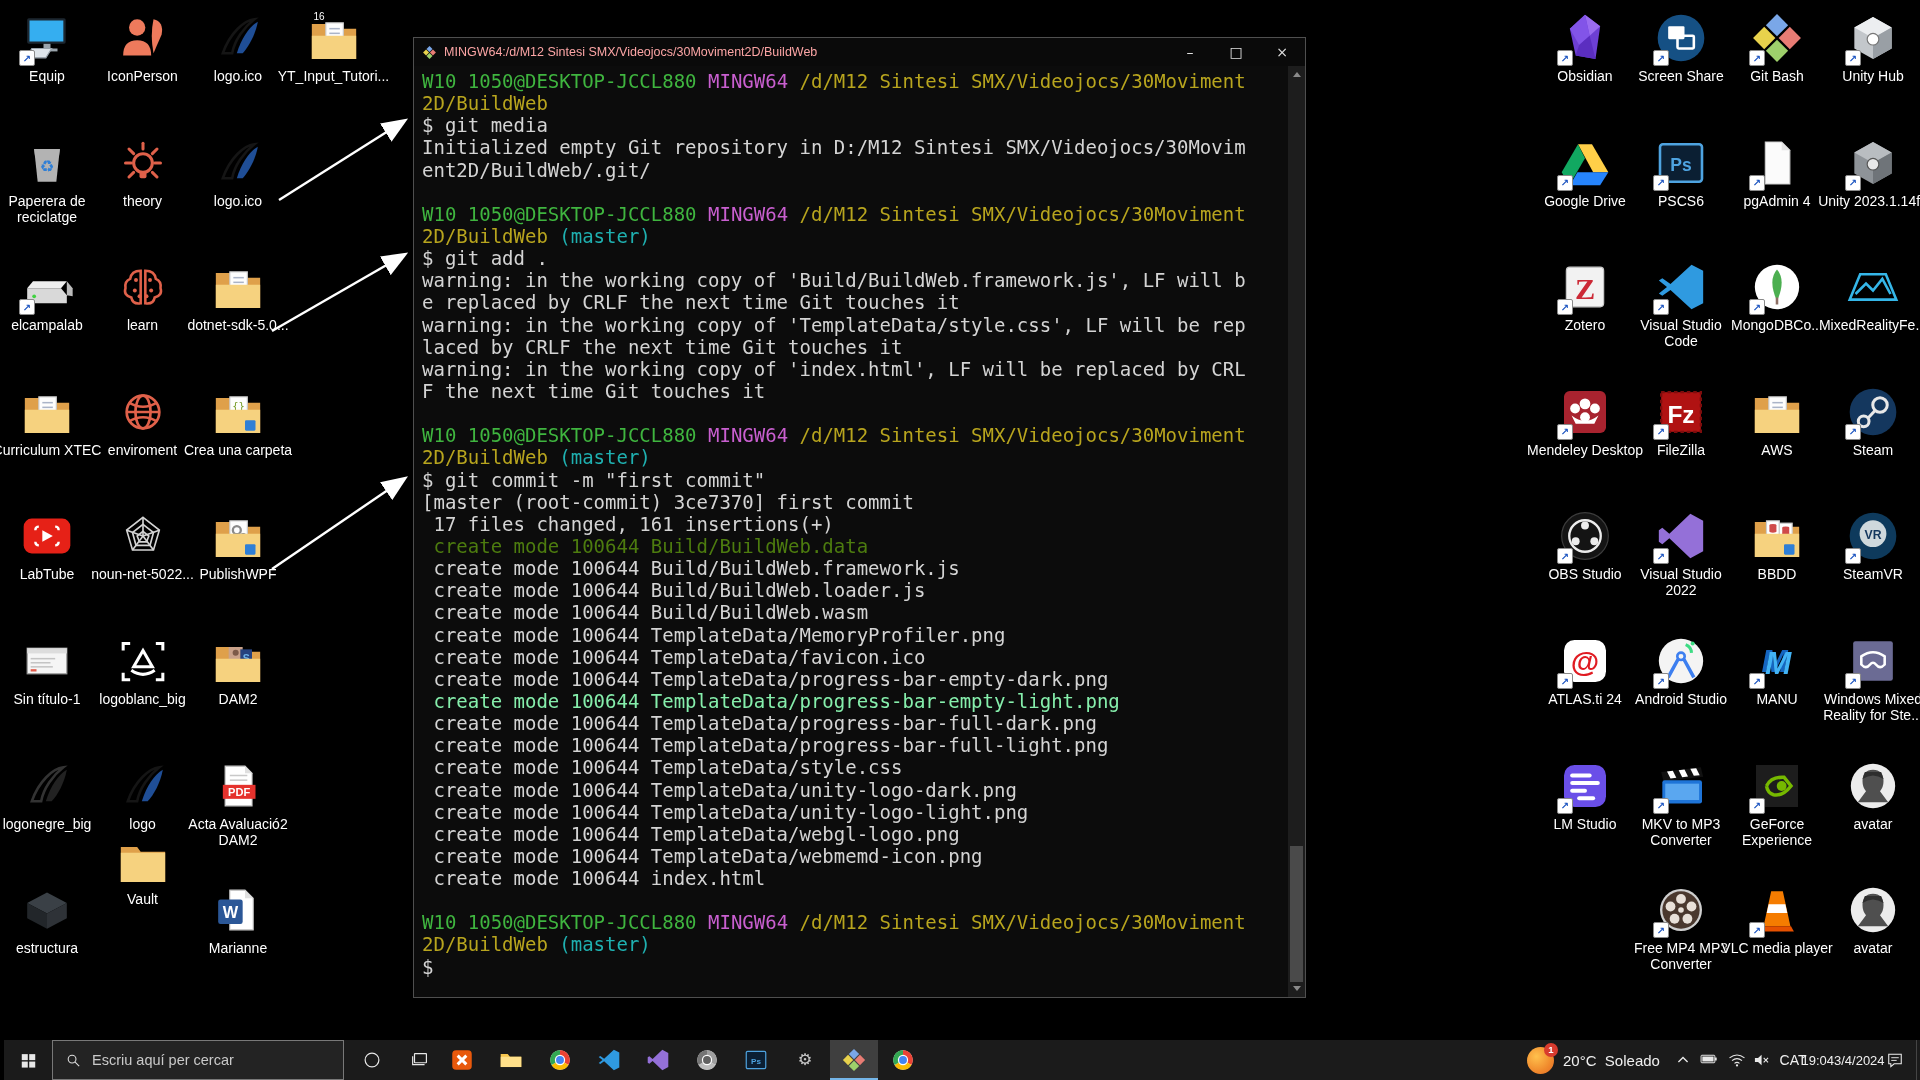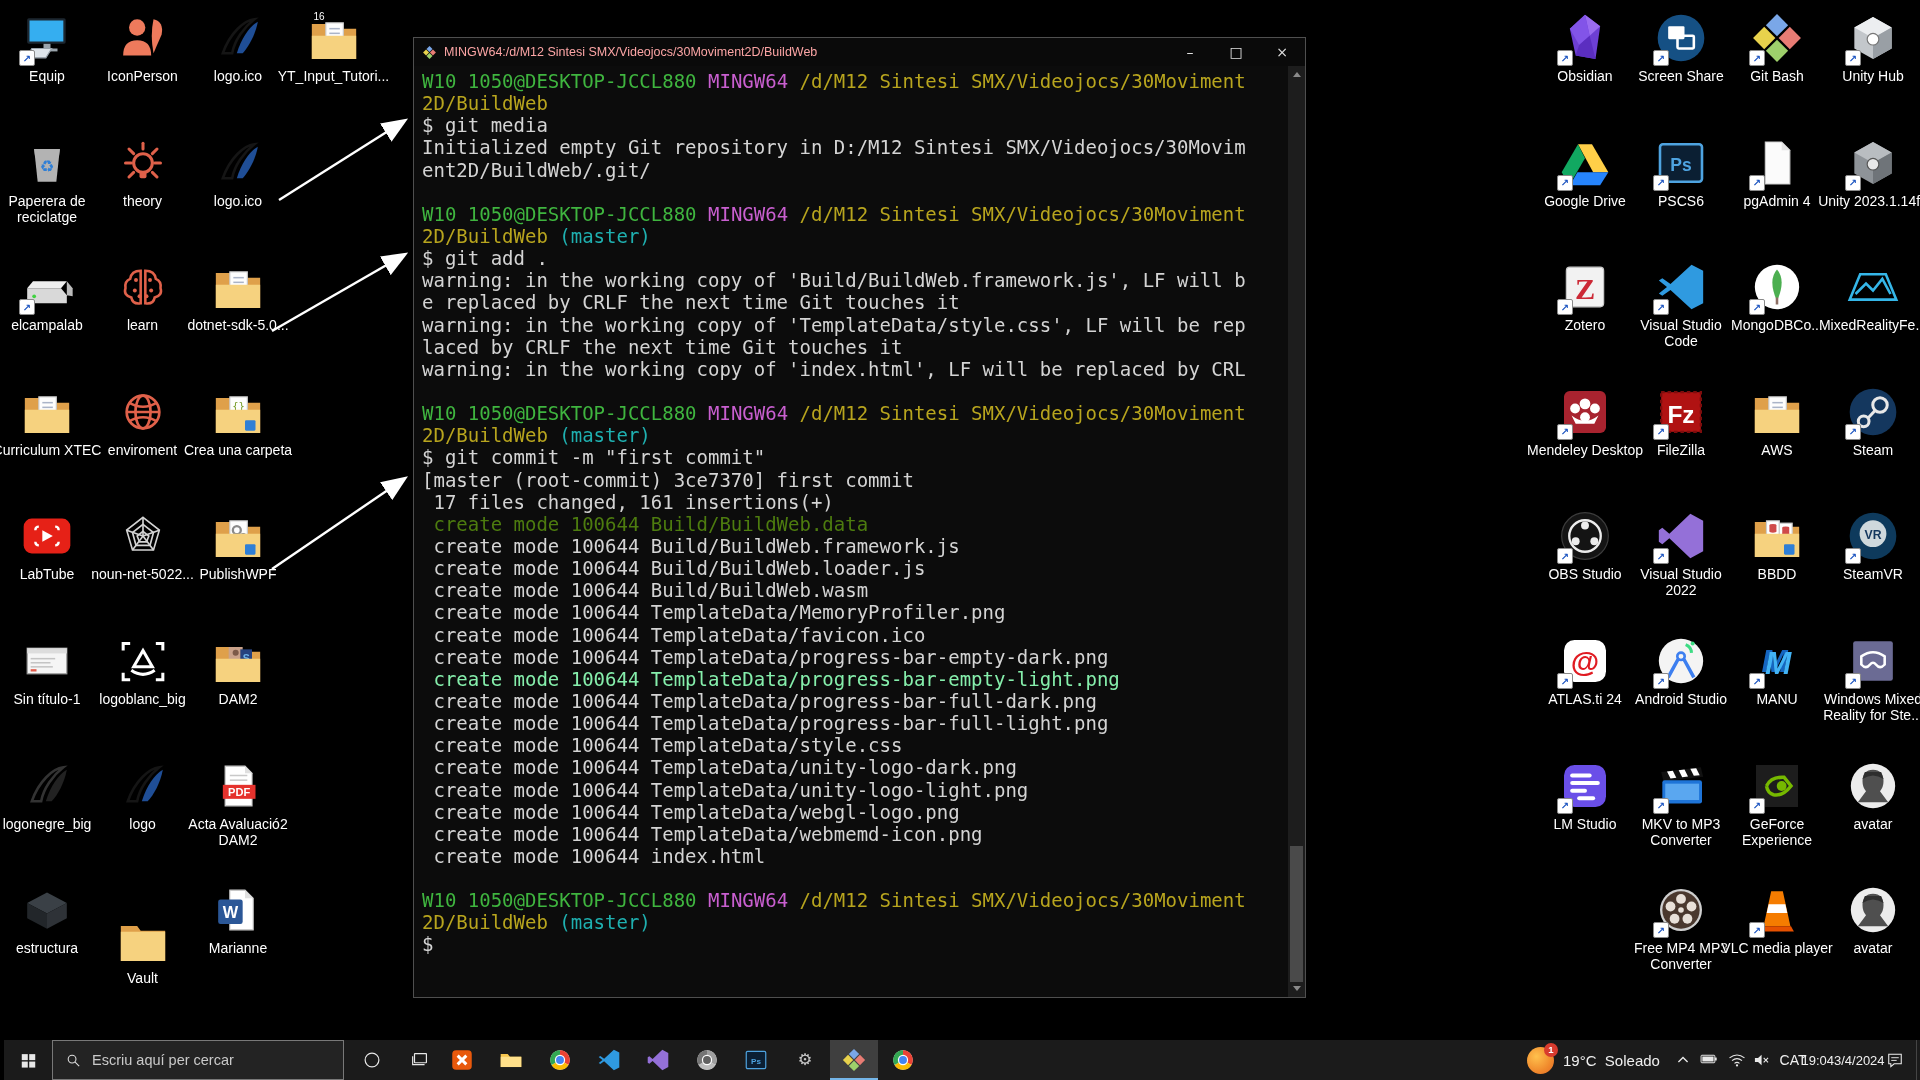--- a/index.html
+++ b/index.html
@@ -378,21 +378,21 @@
     <div class="icon-cell" style="left: 1px; top: 882.2px;">
       <div class="glyph">
         <svg viewBox="0 0 48 48">
           <path d="M24 9 L41 18 L24 27 L7 18 Z" fill="#3a4046"></path>
           <path d="M7 18 v13 l17 9 v-13z" fill="#22262a"></path>
           <path d="M41 18 v13 l-17 9 v-13z" fill="#2e3237"></path>
         </svg>
       </div>
       <div class="icon-label">estructura</div>
     </div>
-    <div class="icon-cell" style="left: 96.5px; top: 912px;">
+    <div class="icon-cell" style="left: 96.5px; top: 833px;">
       <div class="glyph">
         <svg viewBox="0 0 48 48">
           <path d="M5 12h14l3 4h21v26H5z" fill="#dfa04a"></path>
           <path d="M5 17h38v25H5z" fill="#f6d27f"></path>
         </svg>
       </div>
       <div class="icon-label">Vault</div>
     </div>
     <div class="icon-cell" style="left: 192px; top: 882.2px;">
       <div class="glyph">
@@ -821,20 +821,21 @@
       <div class="tline"><span style="color: rgb(212, 212, 212);">ent2D/BuildWeb/.git/</span></div>
       <div class="tline">&nbsp;</div>
       <div class="tline"><span style="color: rgb(63, 181, 63);">W10 1050@DESKTOP-JCCL880</span><span style="color: rgb(212, 212, 212);"> </span><span style="color: rgb(201, 95, 208);">MINGW64</span><span style="color: rgb(212, 212, 212);"> </span><span style="color: rgb(184, 165, 30);">/d/M12 Sintesi SMX/Videojocs/30Moviment</span></div>
       <div class="tline"><span style="color: rgb(184, 165, 30);">2D/BuildWeb</span><span style="color: rgb(212, 212, 212);"> </span><span style="color: rgb(31, 176, 176);">(master)</span></div>
       <div class="tline"><span style="color: rgb(212, 212, 212);">$ git add .</span></div>
       <div class="tline"><span style="color: rgb(212, 212, 212);">warning: in the working copy of 'Build/BuildWeb.framework.js', LF will b</span></div>
       <div class="tline"><span style="color: rgb(212, 212, 212);">e replaced by CRLF the next time Git touches it</span></div>
       <div class="tline"><span style="color: rgb(212, 212, 212);">warning: in the working copy of 'TemplateData/style.css', LF will be rep</span></div>
       <div class="tline"><span style="color: rgb(212, 212, 212);">laced by CRLF the next time Git touches it</span></div>
       <div class="tline"><span style="color: rgb(212, 212, 212);">warning: in the working copy of 'index.html', LF will be replaced by CRL</span></div>
+      <div class="tline"><span style="color: rgb(212, 212, 212);">F the next time Git touches it</span></div>
       <div class="tline">&nbsp;</div>
       <div class="tline"><span style="color: rgb(63, 181, 63);">W10 1050@DESKTOP-JCCL880</span><span style="color: rgb(212, 212, 212);"> </span><span style="color: rgb(201, 95, 208);">MINGW64</span><span style="color: rgb(212, 212, 212);"> </span><span style="color: rgb(184, 165, 30);">/d/M12 Sintesi SMX/Videojocs/30Moviment</span></div>
       <div class="tline"><span style="color: rgb(184, 165, 30);">2D/BuildWeb</span><span style="color: rgb(212, 212, 212);"> </span><span style="color: rgb(31, 176, 176);">(master)</span></div>
       <div class="tline"><span style="color: rgb(212, 212, 212);">$ git commit -m "first commit"</span></div>
       <div class="tline"><span style="color: rgb(212, 212, 212);">[master (root-commit) 3ce7370] first commit</span></div>
       <div class="tline"><span style="color: rgb(212, 212, 212);"> 17 files changed, 161 insertions(+)</span></div>
       <div class="tline"><span style="color: #4d7c0f;"> create mode 100644 Build/BuildWeb.data</span></div>
       <div class="tline"><span style="color: rgb(212, 212, 212);"> create mode 100644 Build/BuildWeb.framework.js</span></div>
       <div class="tline"><span style="color: rgb(212, 212, 212);"> create mode 100644 Build/BuildWeb.loader.js</span></div>
       <div class="tline"><span style="color: rgb(212, 212, 212);"> create mode 100644 Build/BuildWeb.wasm</span></div>
@@ -969,21 +970,21 @@
             <circle cx="24" cy="24" r="7.3" fill="#4285f4"></circle>
           </svg></span>
       </div>
     </div>
 
   <div class="tray-item" id="weather">
     <div id="weather-circle">
       <div id="weather-badge">1</div>
     </div>
     <div id="weather-text">
-      <span>19°C</span>&nbsp;&nbsp;<span>Soleado</span>
+      <span>20°C</span>&nbsp;&nbsp;<span>Soleado</span>
     </div>
   </div>
   <div class="tray-item" id="tray-chevron">
       <span style="width:20px;height:20px"><svg viewBox="0 0 48 48">
           <path d="M13 29 L24 18 L35 29" fill="none" stroke="#e8e8e8" stroke-width="3.2"></path>
         </svg></span>
     </div>
   <div class="tray-item" id="tray-battery">
       <span style="width:22px;height:22px"><svg viewBox="0 0 48 48">
           <rect x="5" y="15" width="33" height="18" rx="2" fill="none" stroke="#e8e8e8" stroke-width="2.4"></rect>

